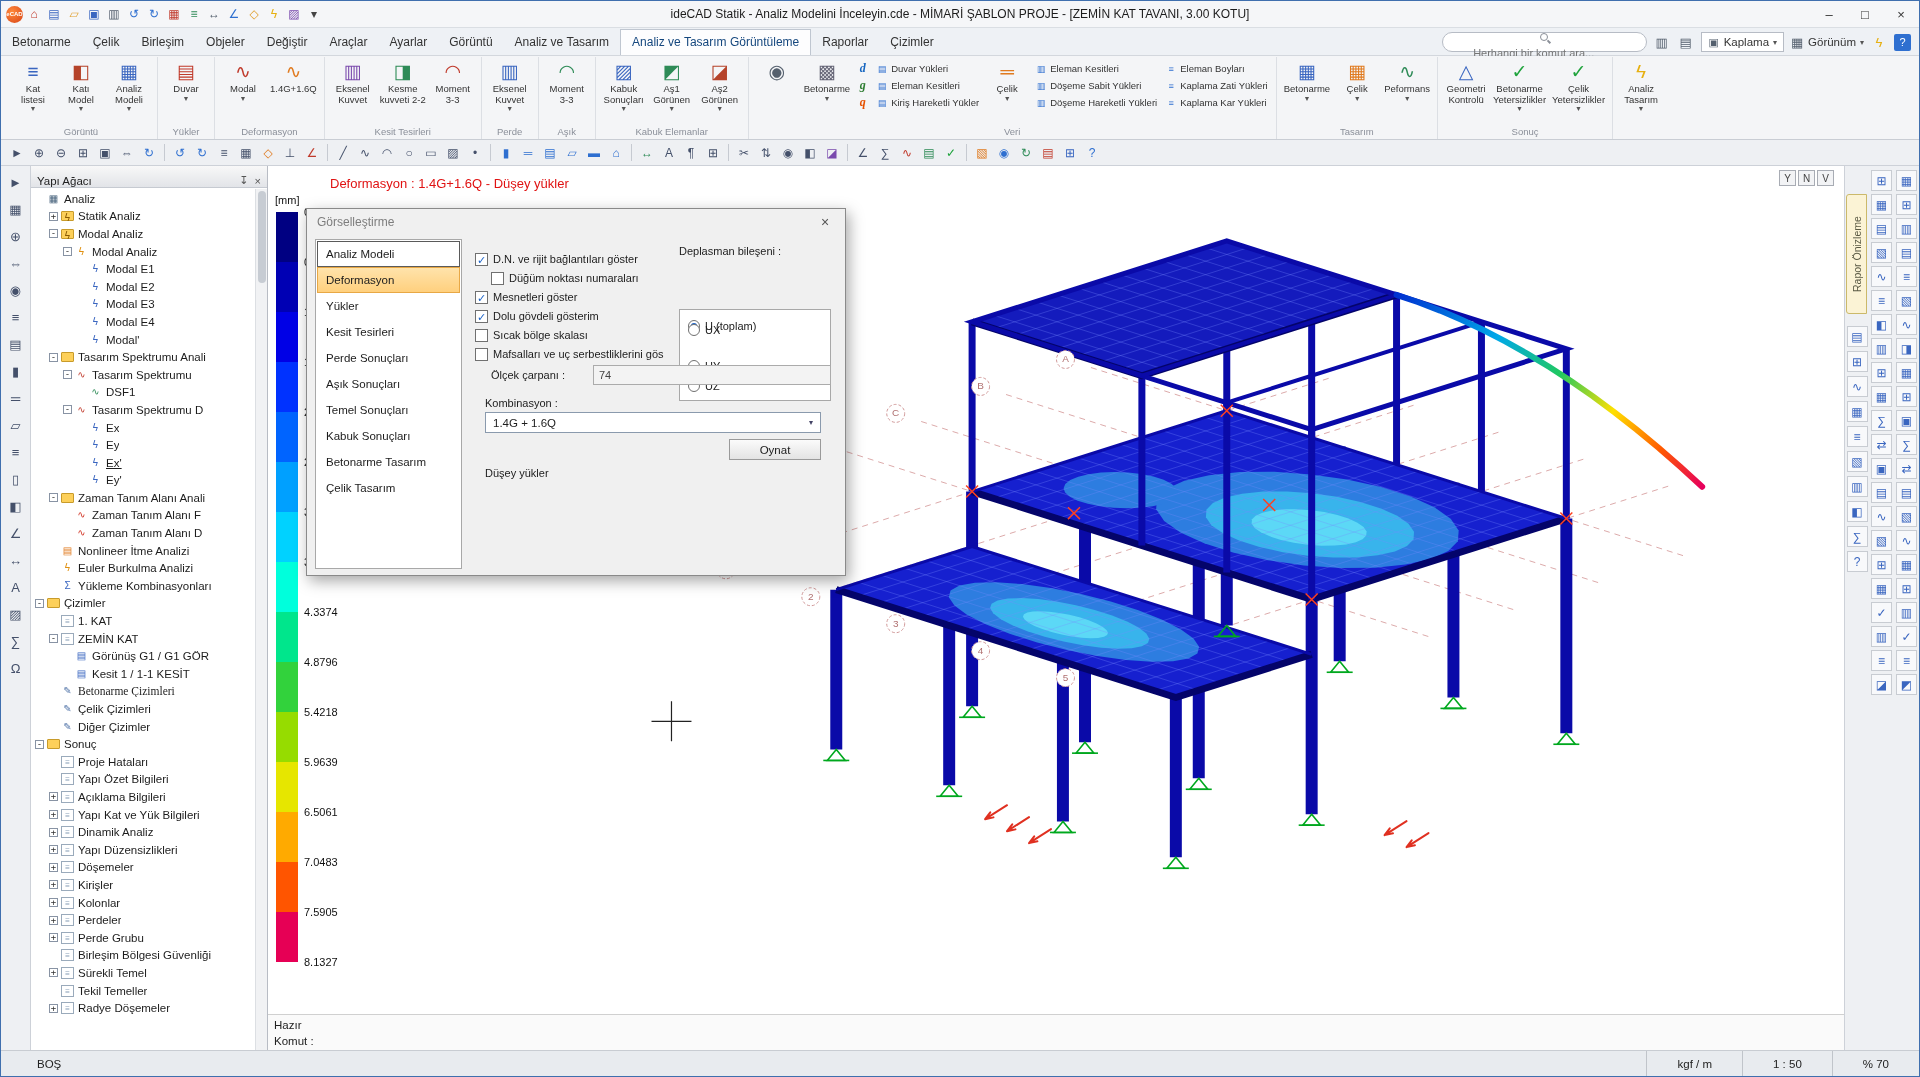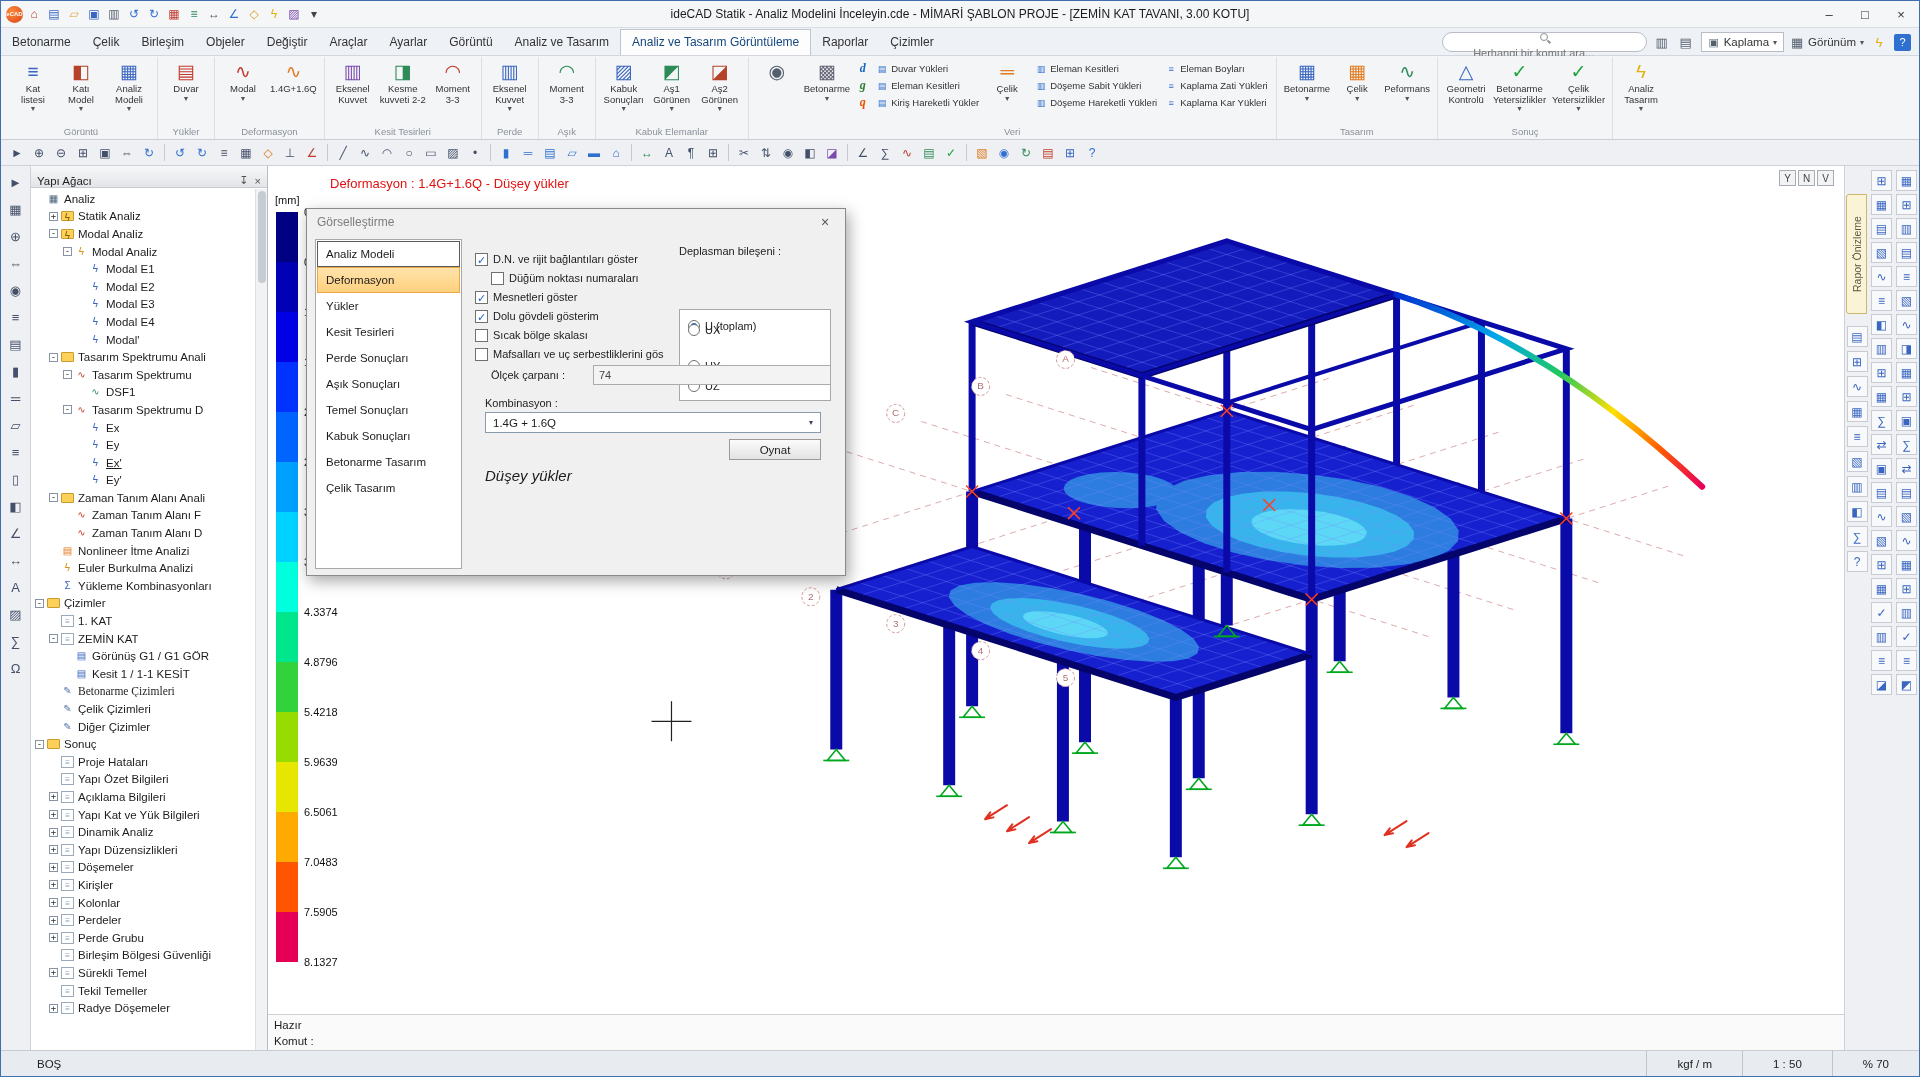--- a/index.html
+++ b/index.html
@@ -117,21 +117,21 @@
   .dgrp{position:absolute;left:372px;top:52px;width:152px;height:92px;background:#fff;border:1px solid #a8a8a8;margin-top:48px;}
   .drad{position:absolute;left:8px;display:flex;align-items:center;gap:5px;height:15px;}
   .rdot{width:12px;height:12px;border:1px solid #707070;border-radius:50%;background:#fff;position:relative;flex:none;}
   .rdot.on::after{content:"";position:absolute;inset:2px;background:#1a62c8;border-radius:50%;}
   .dscale-label{position:absolute;left:184px;top:160px;font-size:11px;color:#1c1c1c;}
   .dscale-field{position:absolute;left:286px;top:156px;width:238px;height:20px;background:#f3f3f3;border:1px solid #ababab;font-size:11px;color:#444;padding:0 5px;font-family:"Liberation Sans",sans-serif;}
   .dcombo-label{position:absolute;left:178px;top:188px;font-size:11px;color:#1c1c1c;}
   .dcombo{position:absolute;left:178px;top:203px;width:336px;height:21px;background:#fff;border:1px solid #8a9aad;display:flex;align-items:center;font-size:11.5px;color:#1c1c1c;padding-left:7px;}
   .dcombo .ddcaret{margin-left:auto;width:18px;text-align:center;color:#446;}
   .dplay{position:absolute;left:422px;top:230px;width:92px;height:21px;background:linear-gradient(#fbfbfb,#e3e3e3);border:1px solid #9a9a9a;font-size:11.5px;color:#1c1c1c;display:flex;align-items:center;justify-content:center;}
-  .dfoot{position:absolute;left:178px;top:258px;font-size:15px;color:#1c1c1c;font-style:italic;}
+  .dfoot{position:absolute;left:178px;top:258px;font-size:11px;color:#1c1c1c;}
 </style>
 </head>
 <body>
 
 <div class="win">
 
   <div class="titlebar">
     <div class="qa" id="qa-icons">
       <span class="qa-logo">eCAD</span>
     <div class="qa-icon" style="color: rgb(192, 57, 43);">⌂</div>

